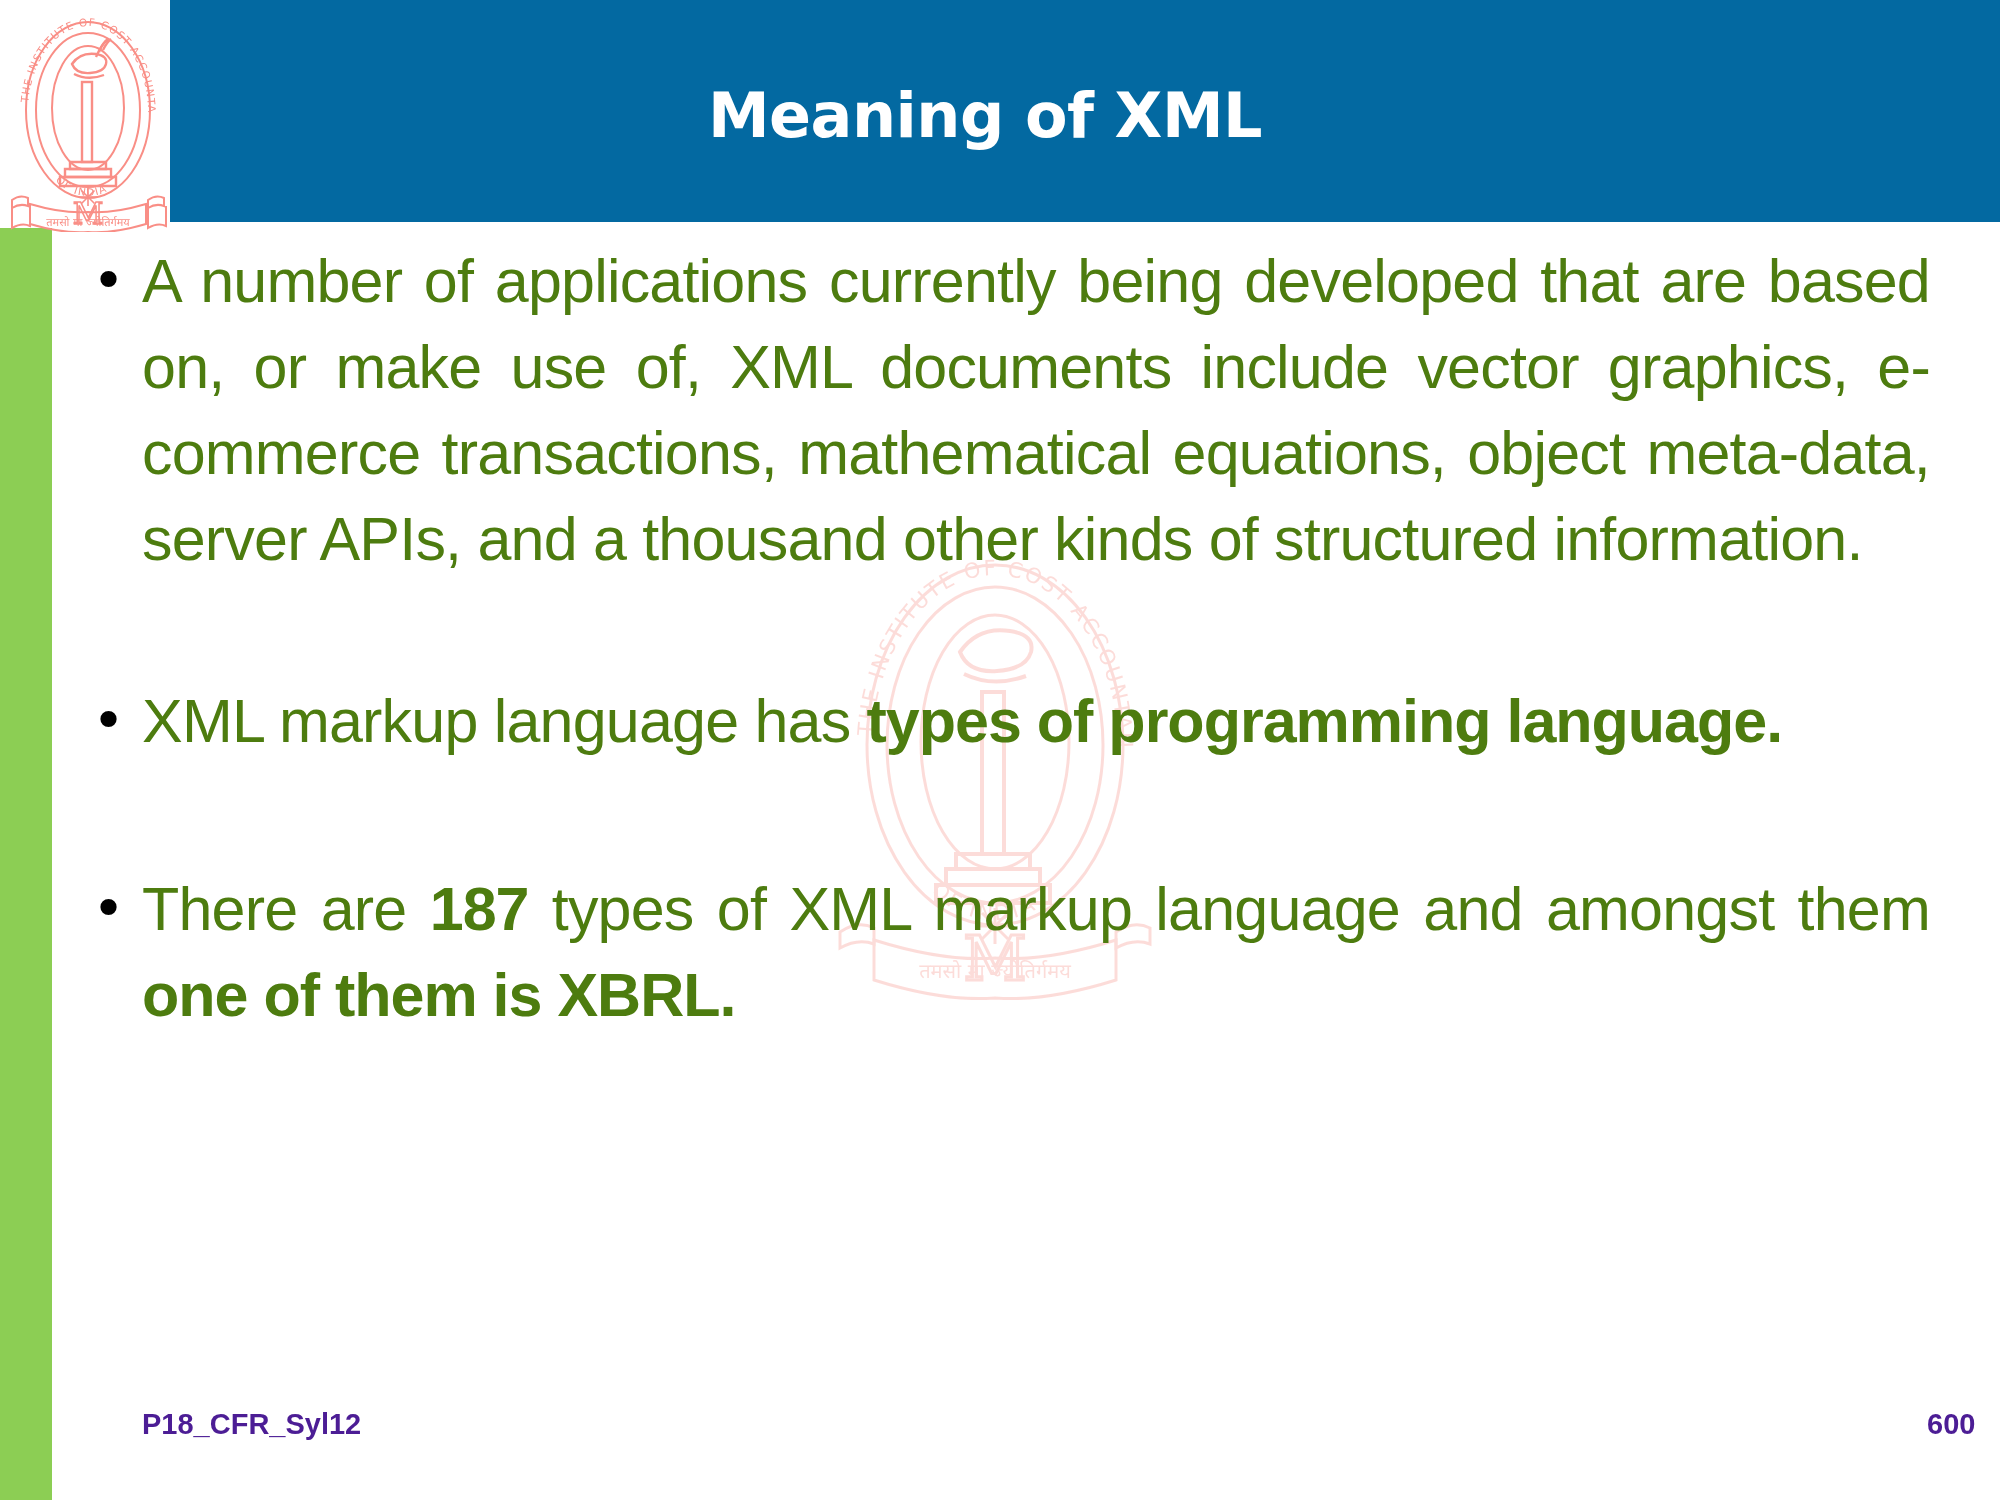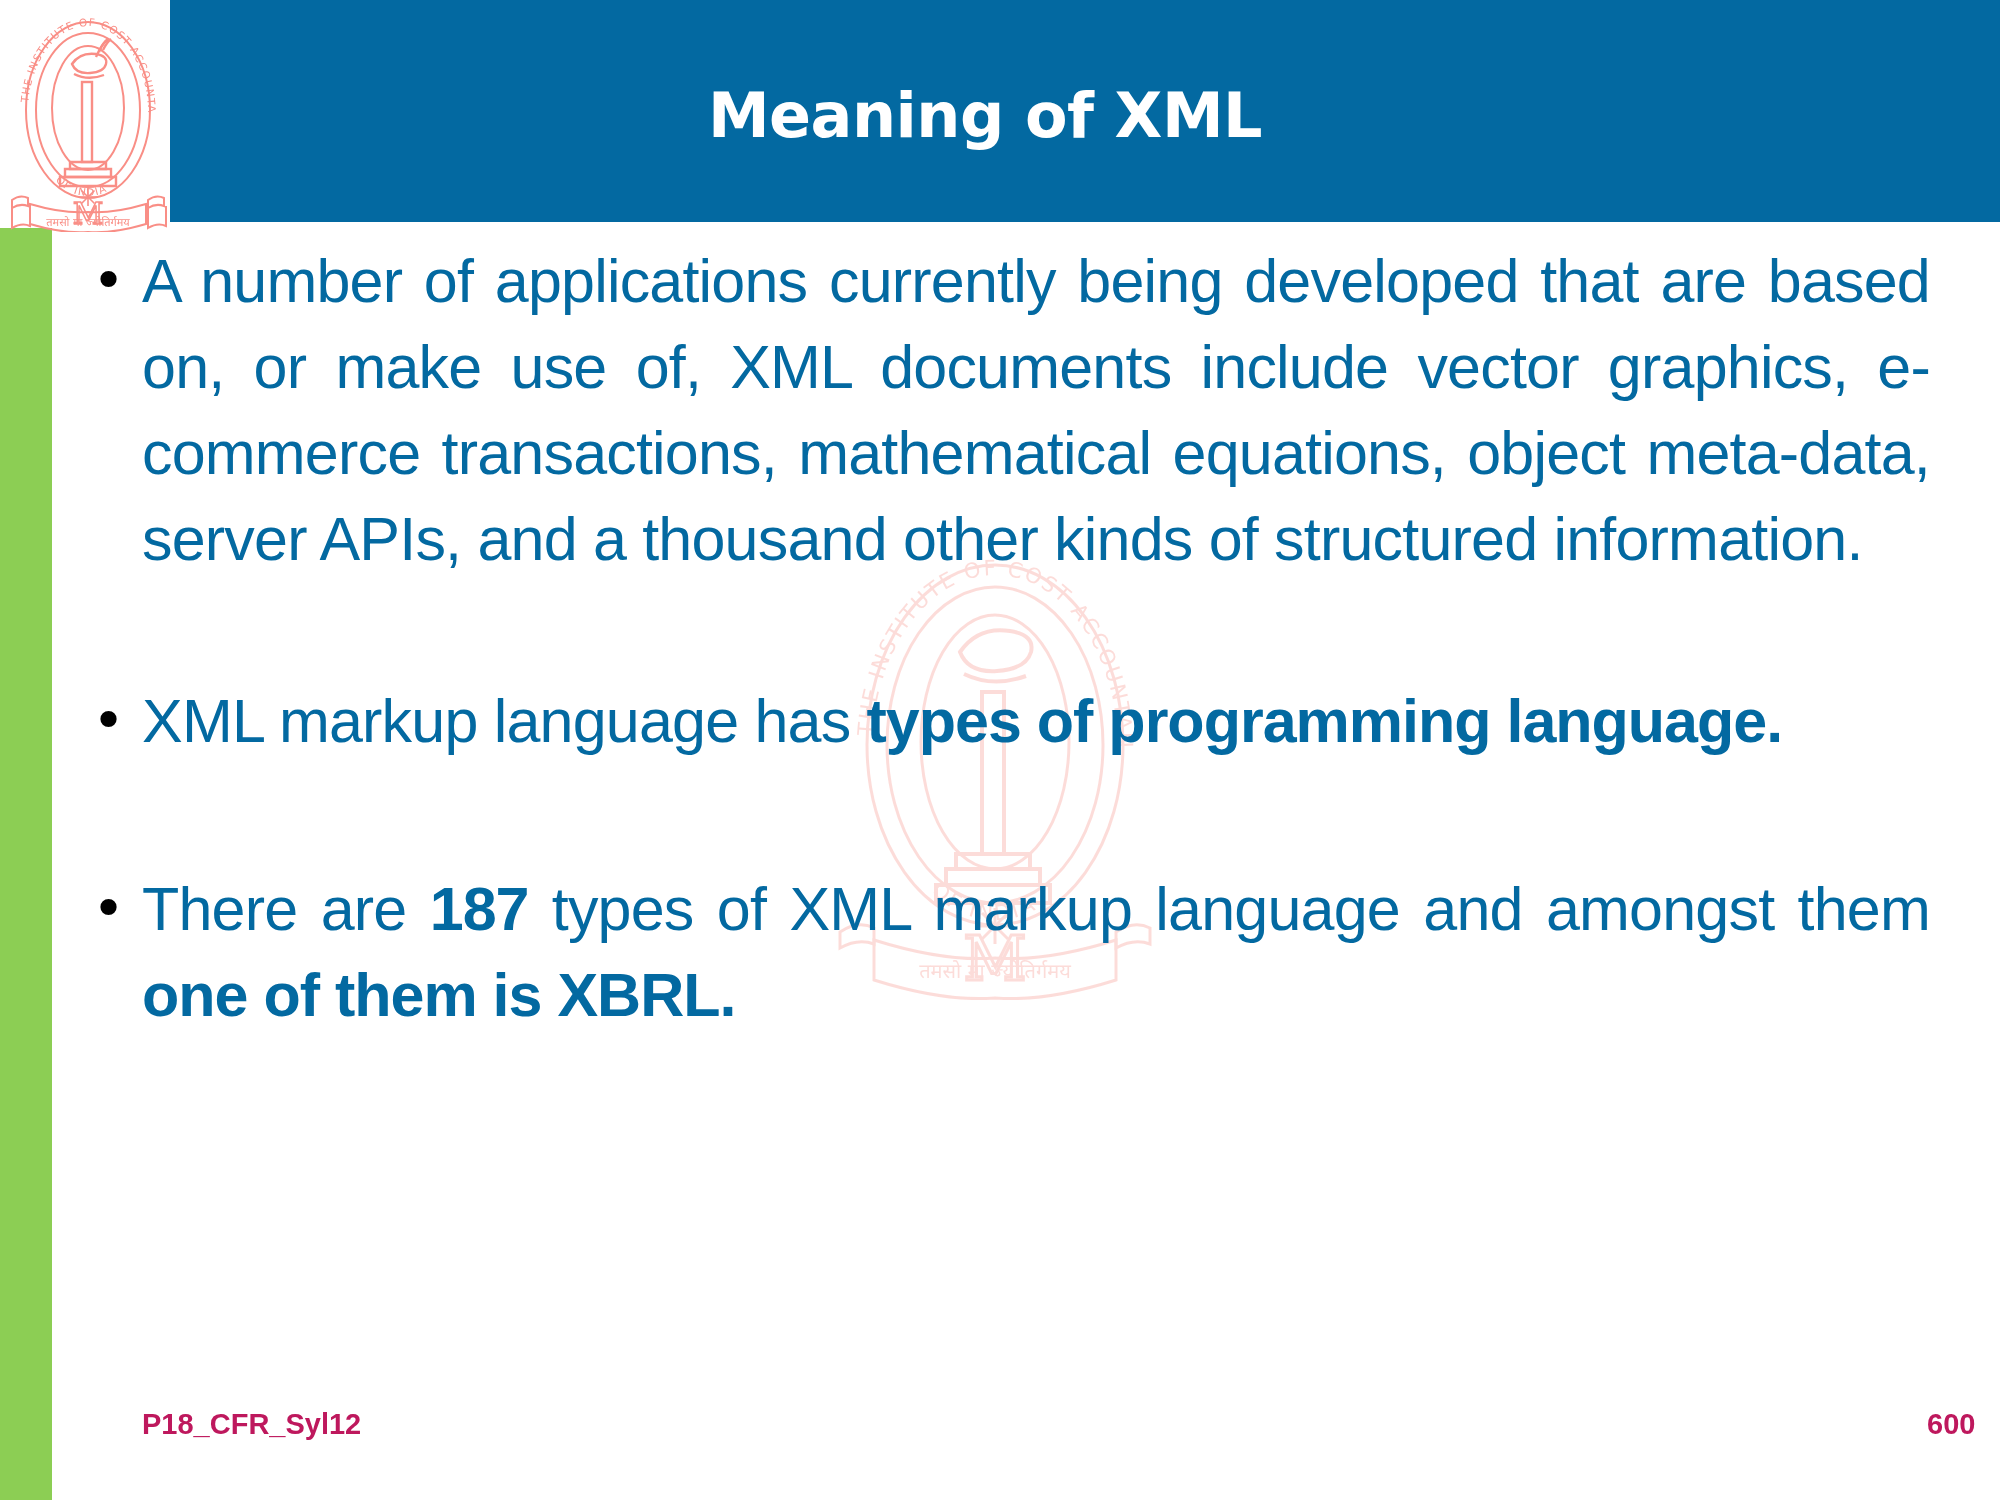--- a/index.html
+++ b/index.html
@@ -100,21 +100,21 @@
     font-size: 56px;
     line-height: 86px;
     color: #000000;
     text-align: left;
     padding-left: 22px;
     box-sizing: border-box;
     font-family: "DejaVu Sans", sans-serif;
   }
   .bullet-text {
     flex: 1 1 auto;
-    color: #0369a1;
+    color: #4d7c0f;
     font-family: "Liberation Sans", sans-serif;
     font-size: 61px;
     line-height: 86px;
     text-align: justify;
     font-weight: 300;
     letter-spacing: -0.8px;
   }
   .bullet-text.last-left { text-align: left; }
   .bullet-text b { font-weight: bold; letter-spacing: -1px; }
   .spacer-sm { height: 96px; }
@@ -123,21 +123,21 @@
   
   #footer {
     position: absolute;
     left: 0;
     top: 1408px;
     width: 2000px;
     height: 60px;
   }
   .footer-text {
     position: absolute;
-    color: #be185d;
+    color: #4c1d95;
     font-family: "Liberation Sans", sans-serif;
     font-weight: bold;
     font-size: 29px;
     white-space: nowrap;
   }
   #footer-code { left: 142px; top: 0; }
   #footer-center { left: 625px; top: 0; }
   #footer-page { left: 1927px; top: 0; }
 </style>
 </head>

